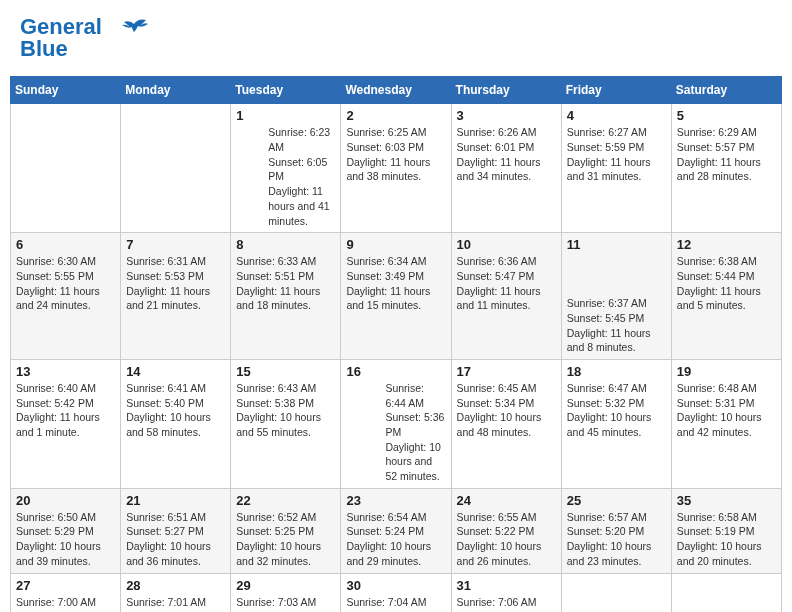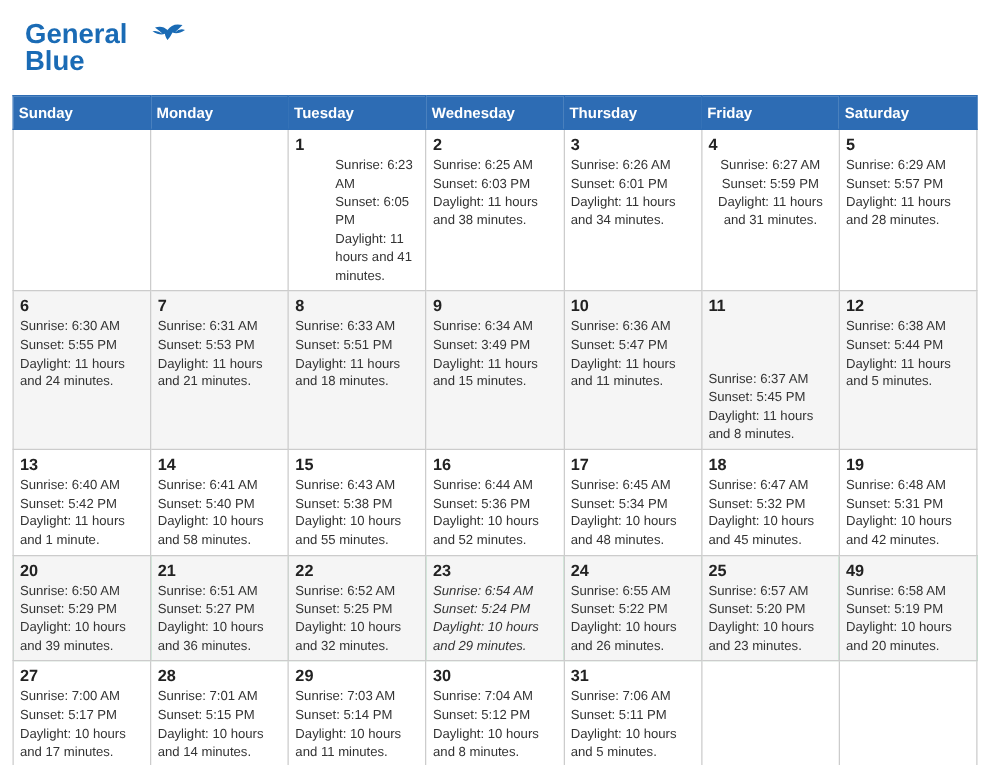--- a/index.html
+++ b/index.html
@@ -130,21 +130,21 @@
 Daylight: 11 hours and 38 minutes.</div>
         </td>
         <td>
           <div class="day-number">3</div>
           <div class="day-info" style="white-space: pre-line;">Sunrise: 6:26 AM
 Sunset: 6:01 PM
 Daylight: 11 hours and 34 minutes.</div>
         </td>
         <td>
           <div class="day-number">4</div>
-          <div class="day-info" style="white-space: pre-line; text-align: center;">Sunrise: 6:27 AM
+          <div class="day-info" style="white-space: pre-line;">Sunrise: 6:27 AM
 Sunset: 5:59 PM
 Daylight: 11 hours and 31 minutes.</div>
         </td>
         <td>
           <div class="day-number">5</div>
           <div class="day-info" style="white-space: pre-line;">Sunrise: 6:29 AM
 Sunset: 5:57 PM
 Daylight: 11 hours and 28 minutes.</div>
         </td>
       </tr>
@@ -206,21 +206,21 @@
 Daylight: 10 hours and 58 minutes.</div>
         </td>
         <td>
           <div class="day-number">15</div>
           <div class="day-info" style="white-space: pre-line;">Sunrise: 6:43 AM
 Sunset: 5:38 PM
 Daylight: 10 hours and 55 minutes.</div>
         </td>
         <td>
           <div class="day-number">16</div>
-          <div class="day-info" style="white-space: pre-line;">Sunrise: 6:44 AM
+          <div class="day-info" style="white-space: pre-line; margin-left: 39px;">Sunrise: 6:44 AM
 Sunset: 5:36 PM
 Daylight: 10 hours and 52 minutes.</div>
         </td>
         <td>
           <div class="day-number">17</div>
           <div class="day-info" style="white-space: pre-line;">Sunrise: 6:45 AM
 Sunset: 5:34 PM
 Daylight: 10 hours and 48 minutes.</div>
         </td>
         <td>
@@ -250,38 +250,38 @@
 Daylight: 10 hours and 36 minutes.</div>
         </td>
         <td>
           <div class="day-number">22</div>
           <div class="day-info" style="white-space: pre-line;">Sunrise: 6:52 AM
 Sunset: 5:25 PM
 Daylight: 10 hours and 32 minutes.</div>
         </td>
         <td>
           <div class="day-number">23</div>
-          <div class="day-info" style="white-space: pre-line; font-style: italic;">Sunrise: 6:54 AM
+          <div class="day-info" style="white-space: pre-line;">Sunrise: 6:54 AM
 Sunset: 5:24 PM
 Daylight: 10 hours and 29 minutes.</div>
         </td>
         <td>
           <div class="day-number">24</div>
           <div class="day-info" style="white-space: pre-line;">Sunrise: 6:55 AM
 Sunset: 5:22 PM
 Daylight: 10 hours and 26 minutes.</div>
         </td>
         <td>
           <div class="day-number">25</div>
           <div class="day-info" style="white-space: pre-line;">Sunrise: 6:57 AM
 Sunset: 5:20 PM
 Daylight: 10 hours and 23 minutes.</div>
         </td>
         <td>
-          <div class="day-number">49</div>
+          <div class="day-number">35</div>
           <div class="day-info" style="white-space: pre-line;">Sunrise: 6:58 AM
 Sunset: 5:19 PM
 Daylight: 10 hours and 20 minutes.</div>
         </td>
       </tr>
       <tr>
         <td>
           <div class="day-number">27</div>
           <div class="day-info" style="white-space: pre-line;">Sunrise: 7:00 AM
 Sunset: 5:17 PM

